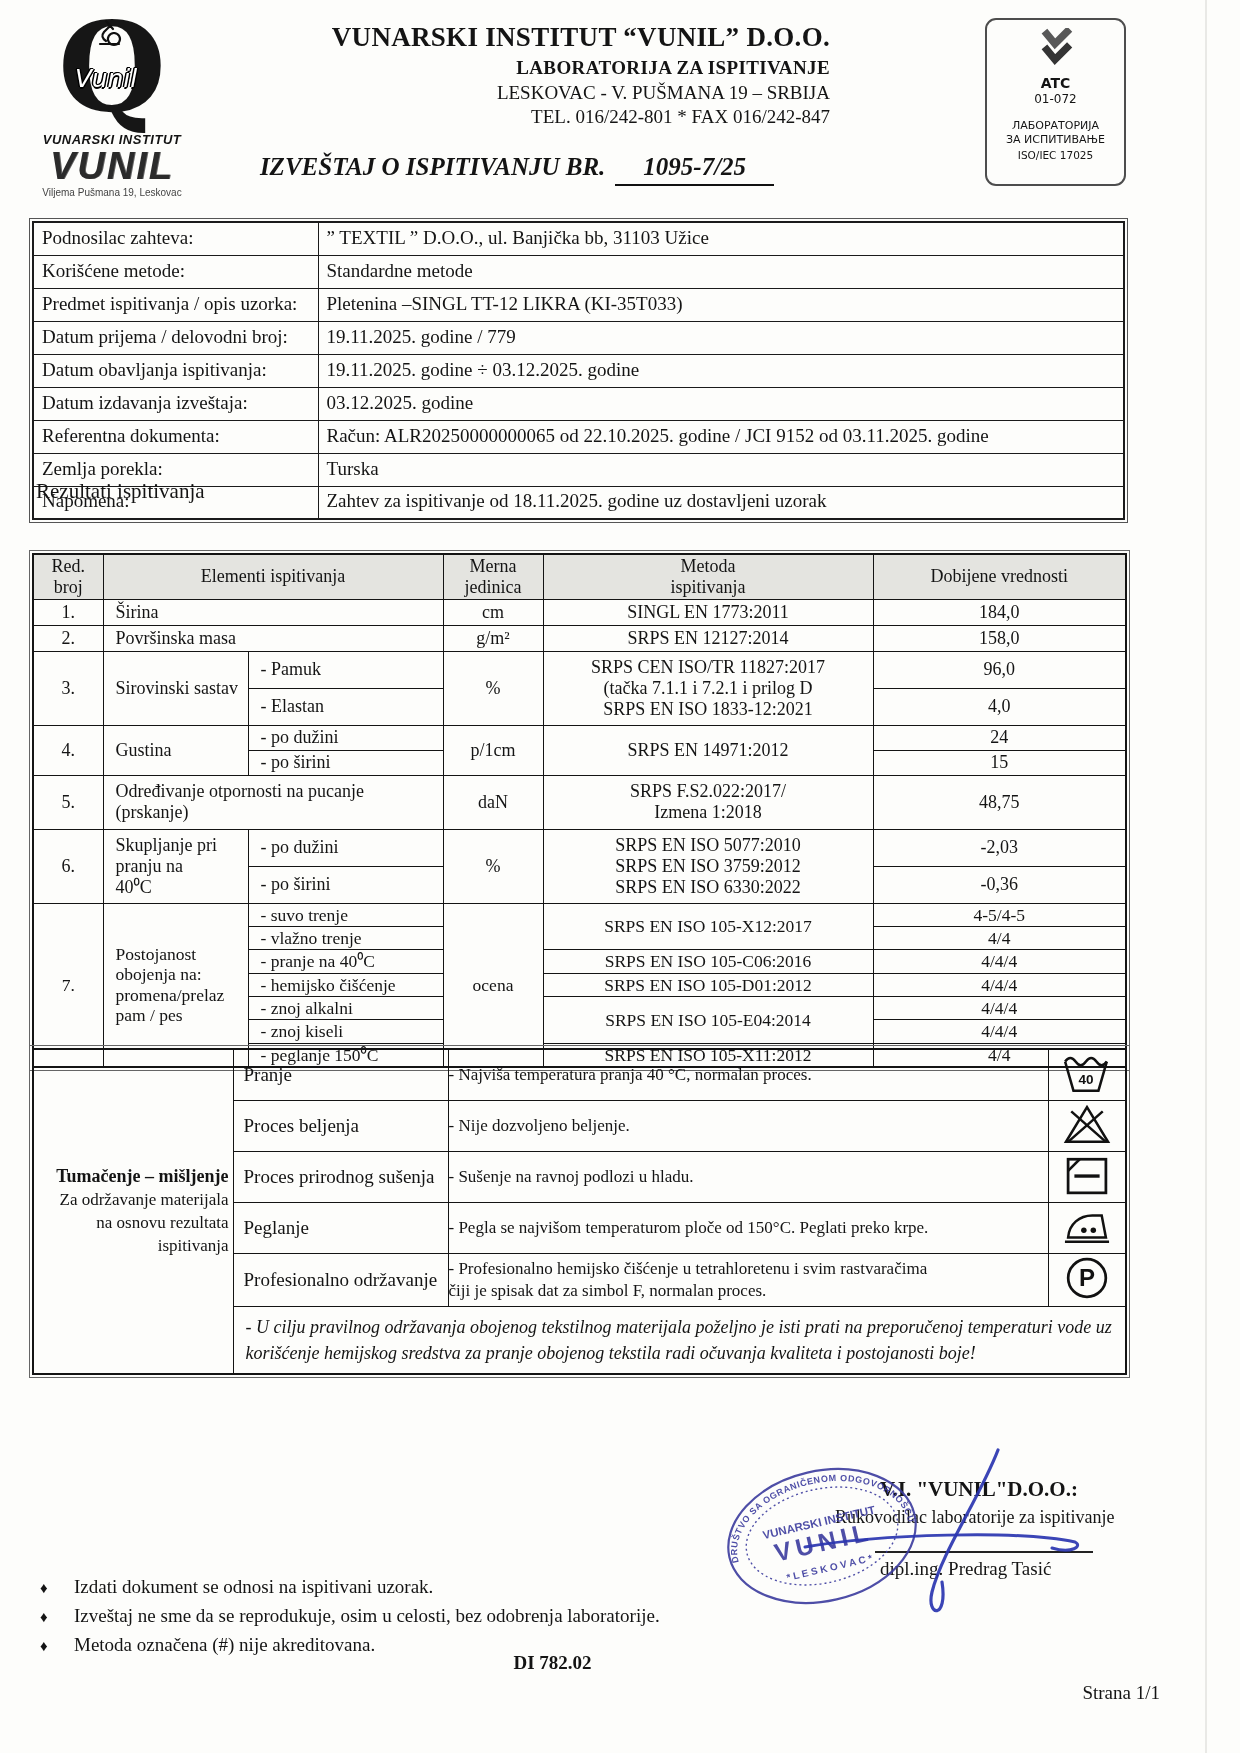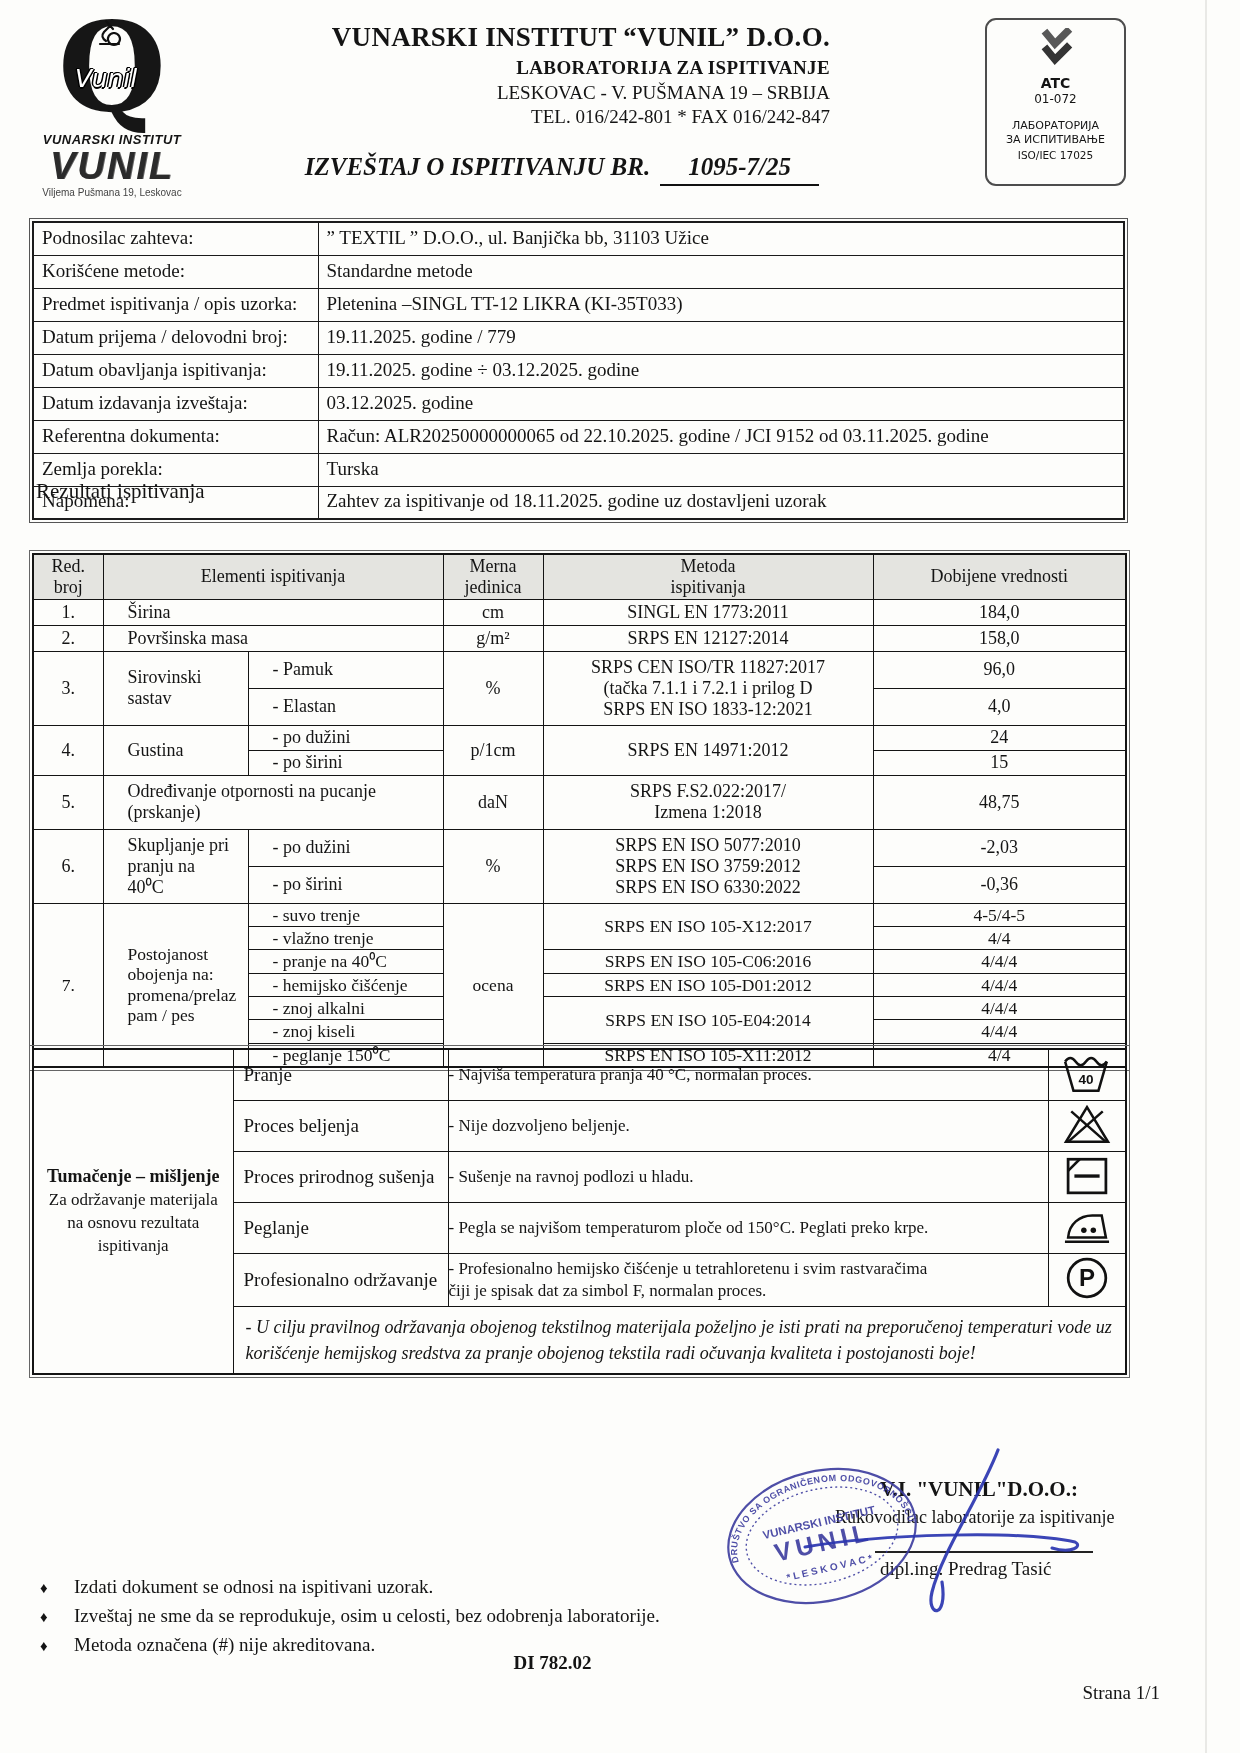--- a/index.html
+++ b/index.html
@@ -24,21 +24,21 @@
   .logo-wordmark { font-family:"Liberation Sans", sans-serif; font-weight:bold; font-style:italic;
                    font-size:38px; letter-spacing:2px; color:#2b2b2b; line-height:1.0;
                    text-shadow:1px 0 #666; }
   .logo-addr { font-family:"Liberation Sans", sans-serif; font-size:10px; color:#444; margin-top:2px; }
 
   .org-block { position:absolute; left:250px; top:22px; width:580px; text-align:right; }
   .org-name { font-size:27px; font-weight:bold; letter-spacing:0.3px; }
   .org-sub  { font-size:19px; font-weight:bold; margin-top:4px; letter-spacing:0.4px; }
   .org-addr { font-size:19px; margin-top:3px; }
   .org-tel  { font-size:19px; margin-top:2px; }
-  .report-title { position:absolute; left:239px; top:153px; width:580px; text-align:right;
+  .report-title { position:absolute; left:227px; top:153px; width:580px; text-align:center;
                   font-size:25px; font-weight:bold; font-style:italic; }
   .report-number { display:inline-block; border-bottom:2.5px solid #111; padding:0 28px 3px; margin-left:10px; }
 
   
   .accred-badge { position:absolute; left:985px; top:18px; width:141px; height:168px;
                   border:2px solid #4d4d4d; border-radius:11px; text-align:center;
                   font-family:"DejaVu Sans", sans-serif; padding-top:8px; }
   .badge-atc { font-size:14px; font-weight:bold; margin-top:1px; }
   .badge-num { font-size:12px; margin-top:1px; }
   .badge-lab { font-size:11px; font-weight:500; margin-top:13px; line-height:1.3; white-space:pre-line; }
@@ -53,33 +53,33 @@
   .info-label { width:285px; }
 
   
   .section-title { position:absolute; left:36px; top:479px; font-size:21px; }
   .res-table { position:absolute; left:32px; top:553px; width:1093px;
                border-collapse:collapse; table-layout:fixed;
                border:2.5px solid #141414; outline:1px solid #666; outline-offset:2px; }
   .res-table th, .res-table td { border:1.5px solid #141414; font-size:18px; font-weight:normal;
                text-align:center; vertical-align:middle; white-space:pre-line; line-height:1.16; padding:1px 6px; }
   .res-table th { background:#e4e4e0; height:44px; }
-  .res-table td.l { text-align:left; padding-left:24px; }
+  .res-table td.l { text-align:left; padding-left:12px; }
   .rh26 td { height:26px; }
   .rh37 td { height:37px; }
   .rh25 td { height:25px; }
   .rh54 td { height:54px; }
   .rh21 td { height:21px; font-size:17.5px; }
 
   
   .care-table { position:absolute; left:32px; top:1048px; width:1093px;
                 border-collapse:collapse; table-layout:fixed;
                 border:2.5px solid #141414; outline:1px solid #666; outline-offset:2px; }
   .care-table td { border:1.5px solid #141414; vertical-align:middle; }
-  .care-left { text-align:center; font-size:17px; padding:4px; }
+  .care-left { text-align:right; font-size:17px; padding:4px; }
   .care-left-title { font-weight:bold; font-size:18px; }
   .care-left-sub { white-space:pre-line; line-height:1.35; margin-top:2px; }
   .care-proc { font-size:19px; padding-left:10px; height:47px; }
   .care-desc { font-size:17px; white-space:pre-line; line-height:1.3; }
   .care-sym  { text-align:center; padding:2px 0; }
   .care-note { font-size:18px; font-style:italic; padding:7px 12px; line-height:1.45; }
 
   
   .sig-company { position:absolute; left:880px; top:1477px; font-size:21px; font-weight:bold; z-index:1; }
   .sig-role { position:absolute; left:835px; top:1507px; font-size:18px; z-index:1; }

